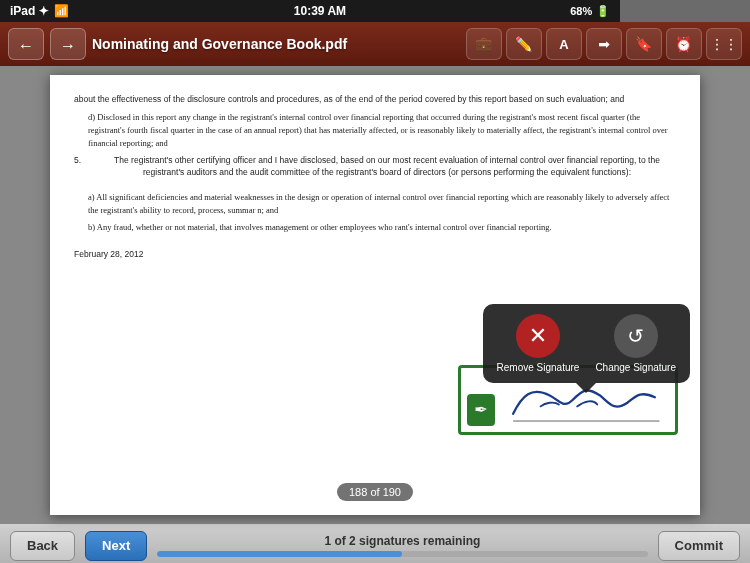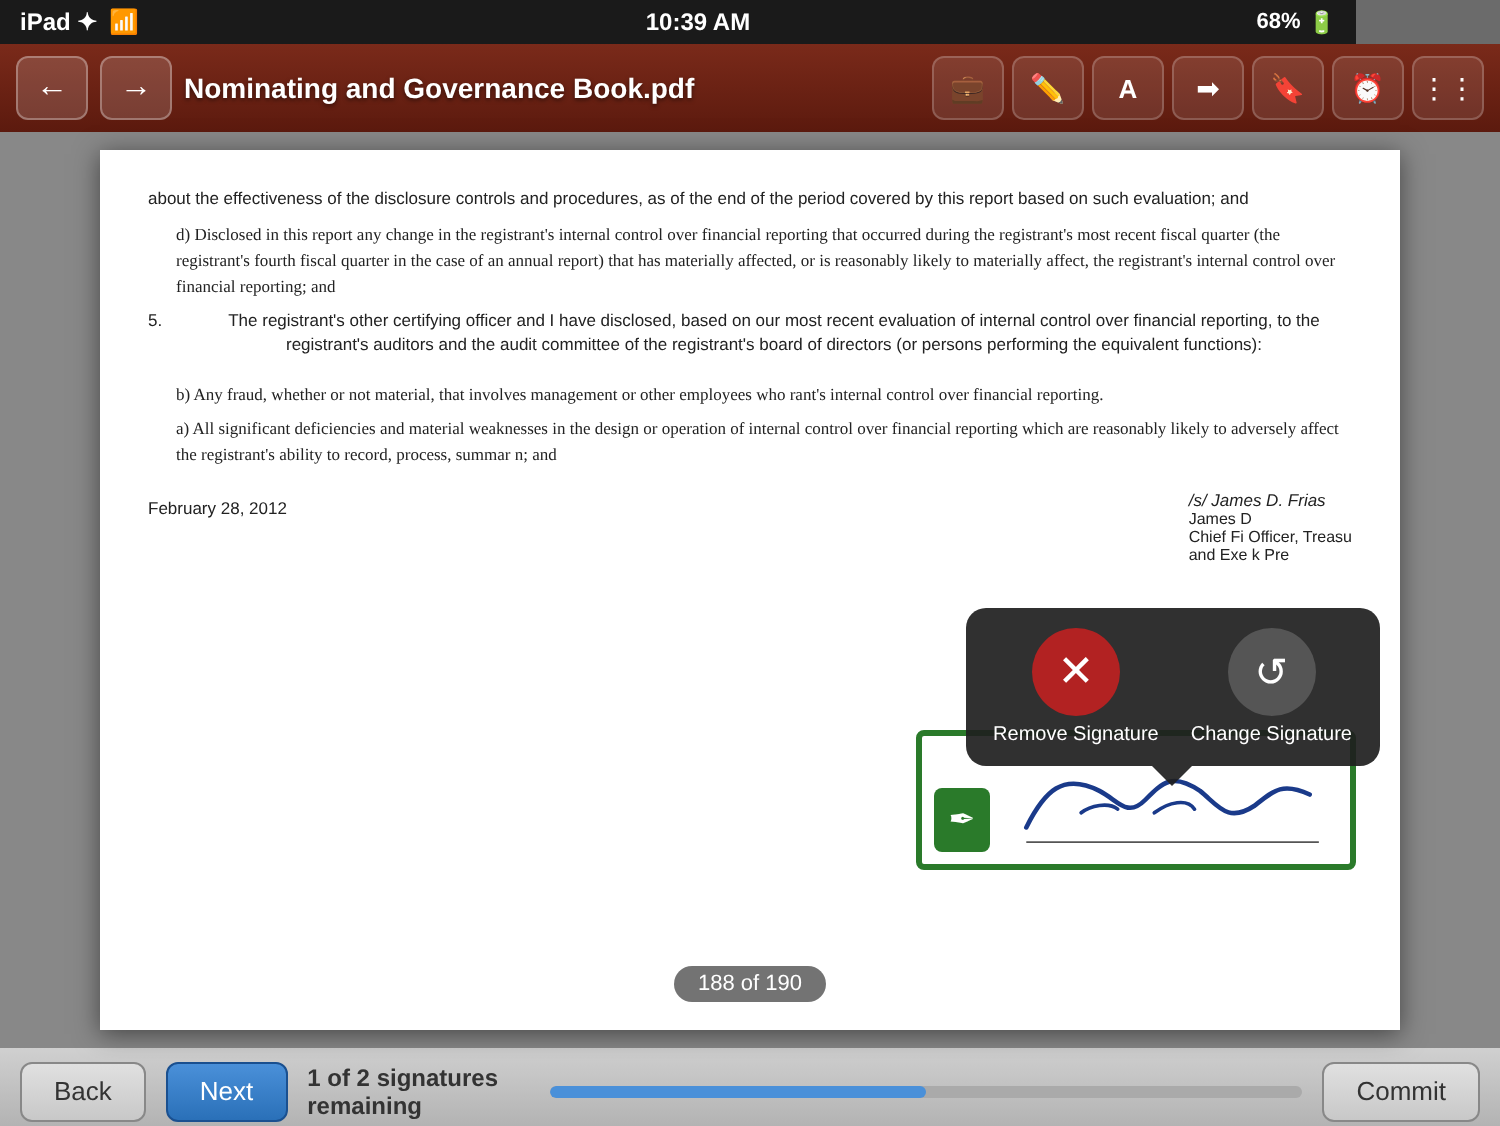--- a/index.html
+++ b/index.html
@@ -7,21 +7,21 @@
       width: 750px;
       height: 563px;
       background: #6b6b6b;
       font-family: 'Helvetica Neue', Arial, sans-serif;
       overflow: hidden;
       position: relative;
     }
 
     
     .status-bar {
-      width: 678px;
+      width: 620px;
       height: 22px;
       background: #1a1a1a;
       display: flex;
       align-items: center;
       justify-content: space-between;
       padding: 0 10px;
       color: white;
       font-size: 12px;
       font-weight: bold;
     }
@@ -234,42 +234,42 @@
       display: flex;
       align-items: center;
       padding: 0 10px;
       gap: 10px;
     }
     .bottom-btn {
       height: 30px;
       padding: 0 16px;
       border-radius: 6px;
       font-size: 13px;
-      font-weight: normal;
+      font-weight: bold;
       cursor: pointer;
       border: 1px solid #888;
     }
     .btn-back {
       background: linear-gradient(to bottom, #e0e0e0, #c8c8c8);
       color: #333;
     }
     .btn-next {
       background: linear-gradient(to bottom, #4a90d9, #2a70b8);
       color: white;
       border-color: #1a5090;
     }
     .btn-commit {
       background: linear-gradient(to bottom, #e0e0e0, #c8c8c8);
       color: #333;
       margin-left: auto;
     }
     .progress-area {
       flex: 1;
       display: flex;
-      flex-direction: row;
+      flex-direction: column;
       align-items: center;
       gap: 3px;
     }
     .progress-label {
       font-size: 12px;
       color: #333;
       font-weight: bold;
     }
     .progress-bar-bg {
       width: 100%;
@@ -319,33 +319,27 @@
     <div class="doc-text">
       <p>about the effectiveness of the disclosure controls and procedures, as of the end of the period covered by this report based on such evaluation; and</p>
 
       <p class="lettered">d) Disclosed in this report any change in the registrant's internal control over financial reporting that occurred during the registrant's most recent fiscal quarter (the registrant's fourth fiscal quarter in the case of an annual report) that has materially affected, or is reasonably likely to materially affect, the registrant's internal control over financial reporting; and</p>
 
       <div style="display:flex;gap:8px;margin-bottom:6px;">
         <span style="font-size:8.5px;min-width:16px;">5.</span>
         <p style="font-size:8.5px;line-height:1.5;text-align:center;">The registrant's other certifying officer and I have disclosed, based on our most recent evaluation of internal control over financial reporting, to the registrant's auditors and the audit committee of the registrant's board of directors (or persons performing the equivalent functions):</p>
       </div>
 
+      <p class="lettered">a) All significant deficiencies and material weaknesses in the design or operation of internal control over financial reporting which are reasonably likely to adversely affect the registrant's ability to record, process, summar                                                          n; and</p>
       <p class="lettered">b) Any fraud, whether or not material, that involves management or other employees who                                                       rant's internal control over financial reporting.</p>
-      <p class="lettered">a) All significant deficiencies and material weaknesses in the design or operation of internal control over financial reporting which are reasonably likely to adversely affect the registrant's ability to record, process, summar                                                          n; and</p>
     </div>
 
     <div class="sig-row">
       <div>
         <div class="sig-date">February 28, 2012</div>
-      </div>
-      <div class="sig-block">
-        <div class="sig-name-italic">/s/ James D. Frias</div>
-        <div>James D</div>
-        <div>Chief Fi             Officer, Treasu</div>
-        <div>and Exe              k Pre</div>
       </div>
     </div>
 
     <div class="sig-box-container">
       <div class="sig-box">
         <div class="sig-pen-icon">✒</div>
         <svg class="sig-svg" viewBox="0 0 220 70">
 
           <path d="M 50 50 C 60 30, 70 20, 90 30 C 100 35, 105 45, 115 35 C 125 25, 130 20, 145 30 C 155 38, 160 48, 175 38 C 185 30, 190 25, 205 32" stroke="#1a3a8a" stroke-width="2.5" fill="none" stroke-linecap="round" stroke-linejoin="round"></path>
           <path d="M 80 42 C 85 38, 95 36, 100 40" stroke="#1a3a8a" stroke-width="2" fill="none" stroke-linecap="round"></path>

